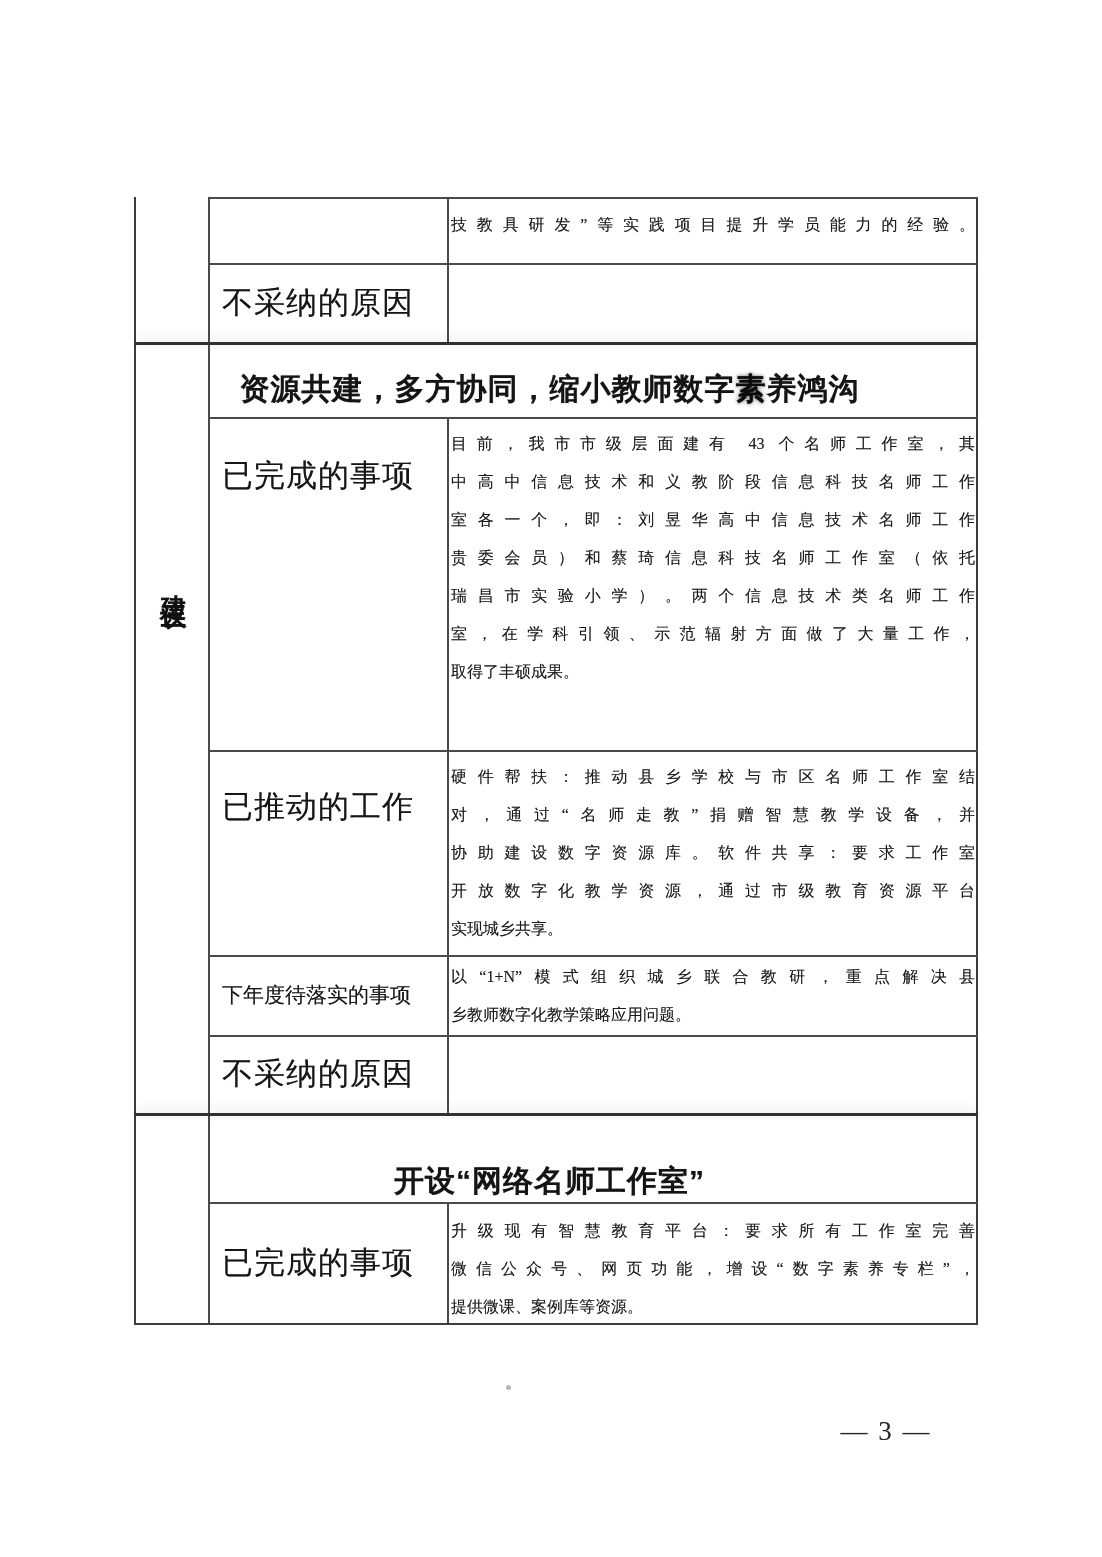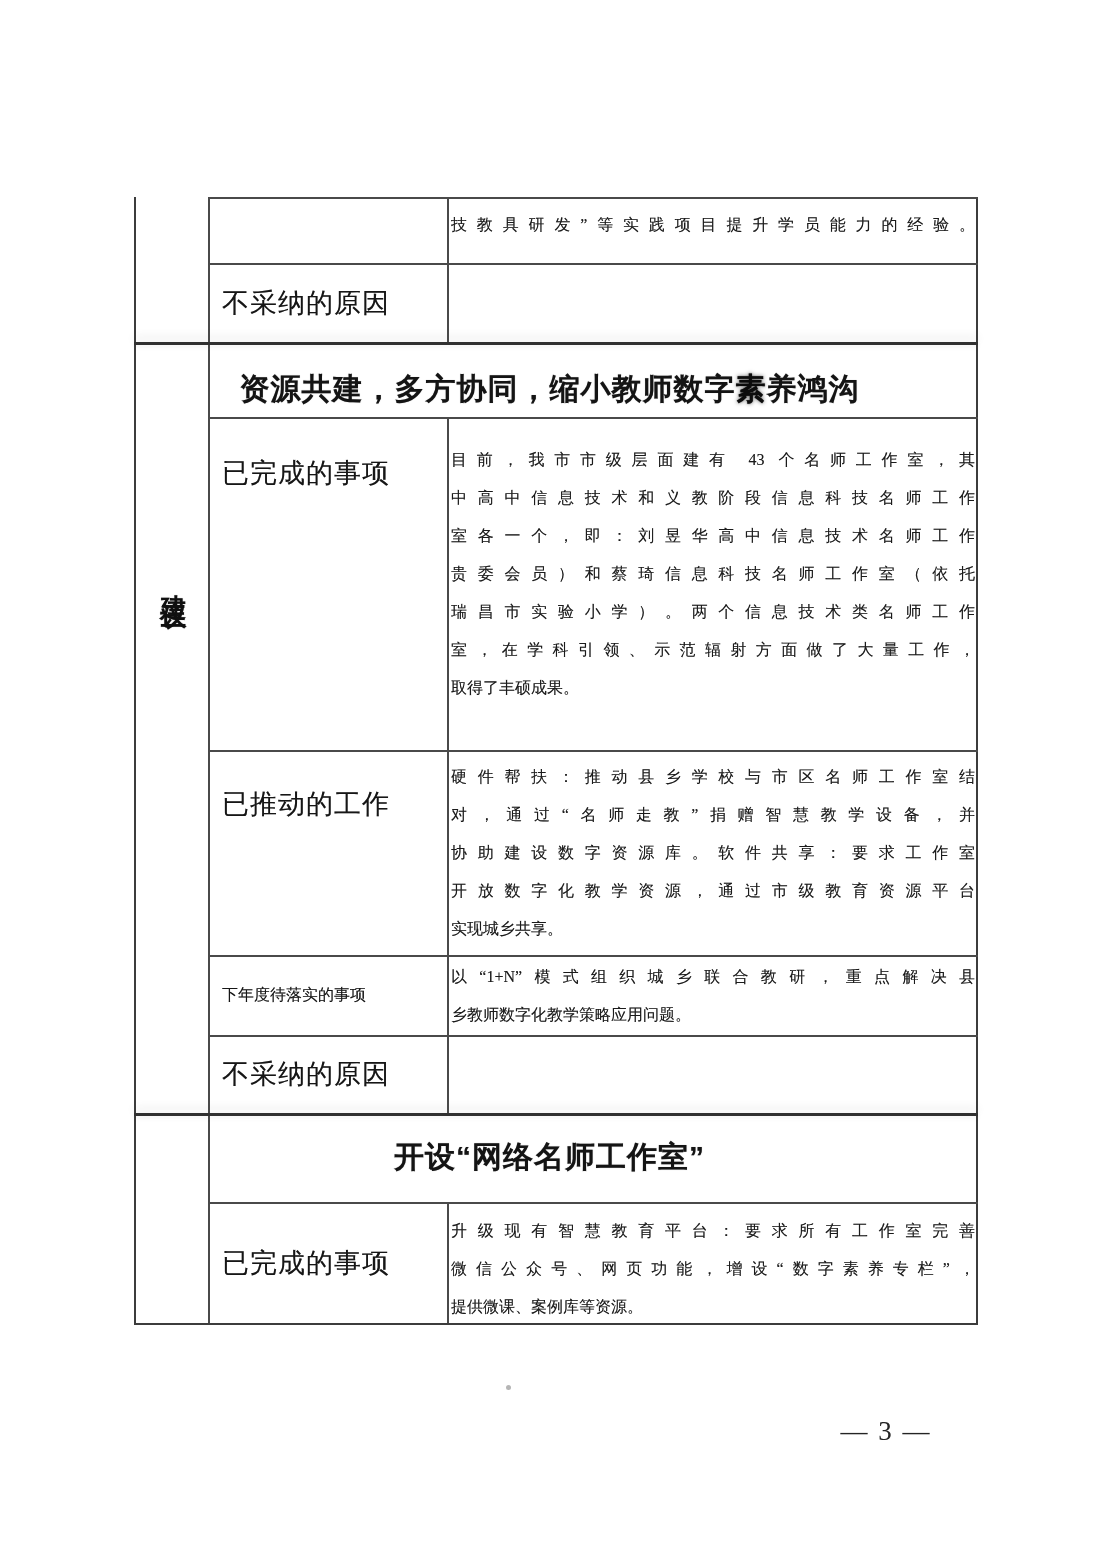--- a/index.html
+++ b/index.html
@@ -21,26 +21,26 @@
     position:absolute;left:451px;width:524px;
     font-size:16px;line-height:38px;
     color:#1b1b1b;
     text-shadow:0 0 .6px rgba(45,45,45,.45);
   }
   .tline{text-align:justify;text-align-last:justify;}
   .tline.endline{text-align-last:left;}
   .label-cell{
     position:absolute;left:222px;width:216px;
     display:flex;align-items:center;
-    font-size:27px;color:#161616;
+    font-size:31px;color:#161616;
     letter-spacing:1px;
     text-shadow:0 0 .6px rgba(45,45,45,.45);
   }
   .label-top{align-items:flex-start;}
-  .label-sm{font-size:16px;letter-spacing:0;}
+  .label-sm{font-size:21px;letter-spacing:0;}
   .section-title{
     position:absolute;left:208px;width:683px;
     display:flex;justify-content:center;align-items:center;
     font-family:"Liberation Sans","DejaVu Sans",sans-serif;
     font-weight:bold;font-size:30px;color:#141414;
     letter-spacing:1px;
     text-shadow:0 0 .7px rgba(30,30,30,.5);
   }
   .smudge{
     font-weight:900;color:#0c0c0c;
@@ -95,21 +95,21 @@
 
   <div class="side-label">建议三</div>
 
   <div class="section-title" style="top:342px;height:75px;padding-top:10px">
     <span>资源共建，多方协同，缩小教师数字</span>
       <span class="smudge">素</span>
       <span>养鸿沟</span>
   </div>
 
   <div class="label-cell label-top" style="top:417px;height:333px;padding-top:38px">已完成的事项</div>
-  <div class="content-cell" style="top:417px;height:333px;padding-top:24px">
+  <div class="content-cell" style="top:417px;height:333px;padding-top:8px">
       <div class="tline">目前，我市市级层面建有 43 个名师工作室，其</div>
       <div class="tline">中高中信息技术和义教阶段信息科技名师工作</div>
       <div class="tline">室各一个，即：刘昱华高中信息技术名师工作</div>
       <div class="tline">贵委会员）和蔡琦信息科技名师工作室（依托</div>
       <div class="tline">瑞昌市实验小学）。两个信息技术类名师工作</div>
       <div class="tline">室，在学科引领、示范辐射方面做了大量工作，</div>
       <div class="tline endline">取得了丰硕成果。</div>
     </div>
 
   <div class="label-cell label-top" style="top:750px;height:205px;padding-top:36px">已推动的工作</div>
@@ -123,21 +123,21 @@
 
   <div class="label-cell label-sm" style="top:955px;height:80px">下年度待落实的事项</div>
   <div class="content-cell" style="top:955px;height:80px;padding-top:3px">
       <div class="tline">以“1+N”模式组织城乡联合教研，重点解决县</div>
       <div class="tline endline">乡教师数字化教学策略应用问题。</div>
     </div>
 
   <div class="label-cell" style="top:1035px;height:78px">不采纳的原因</div>
   <div style="position:absolute;left:451px;top:1035px;width:524px;height:78px"></div>
 
-  <div class="section-title" style="top:1113px;height:89px;">开设“网络名师工作室”</div>
+  <div class="section-title" style="top:1113px;height:89px;padding-top:24px">开设“网络名师工作室”</div>
 
   <div class="label-cell" style="top:1202px;height:121px">已完成的事项</div>
   <div class="content-cell" style="top:1202px;height:121px;padding-top:10px">
       <div class="tline">升级现有智慧教育平台：要求所有工作室完善</div>
       <div class="tline">微信公众号、网页功能，增设“数字素养专栏”，</div>
       <div class="tline endline">提供微课、案例库等资源。</div>
     </div>
 
   <div class="artifact-dot"></div>
   <div class="page-number">— 3 —</div>

